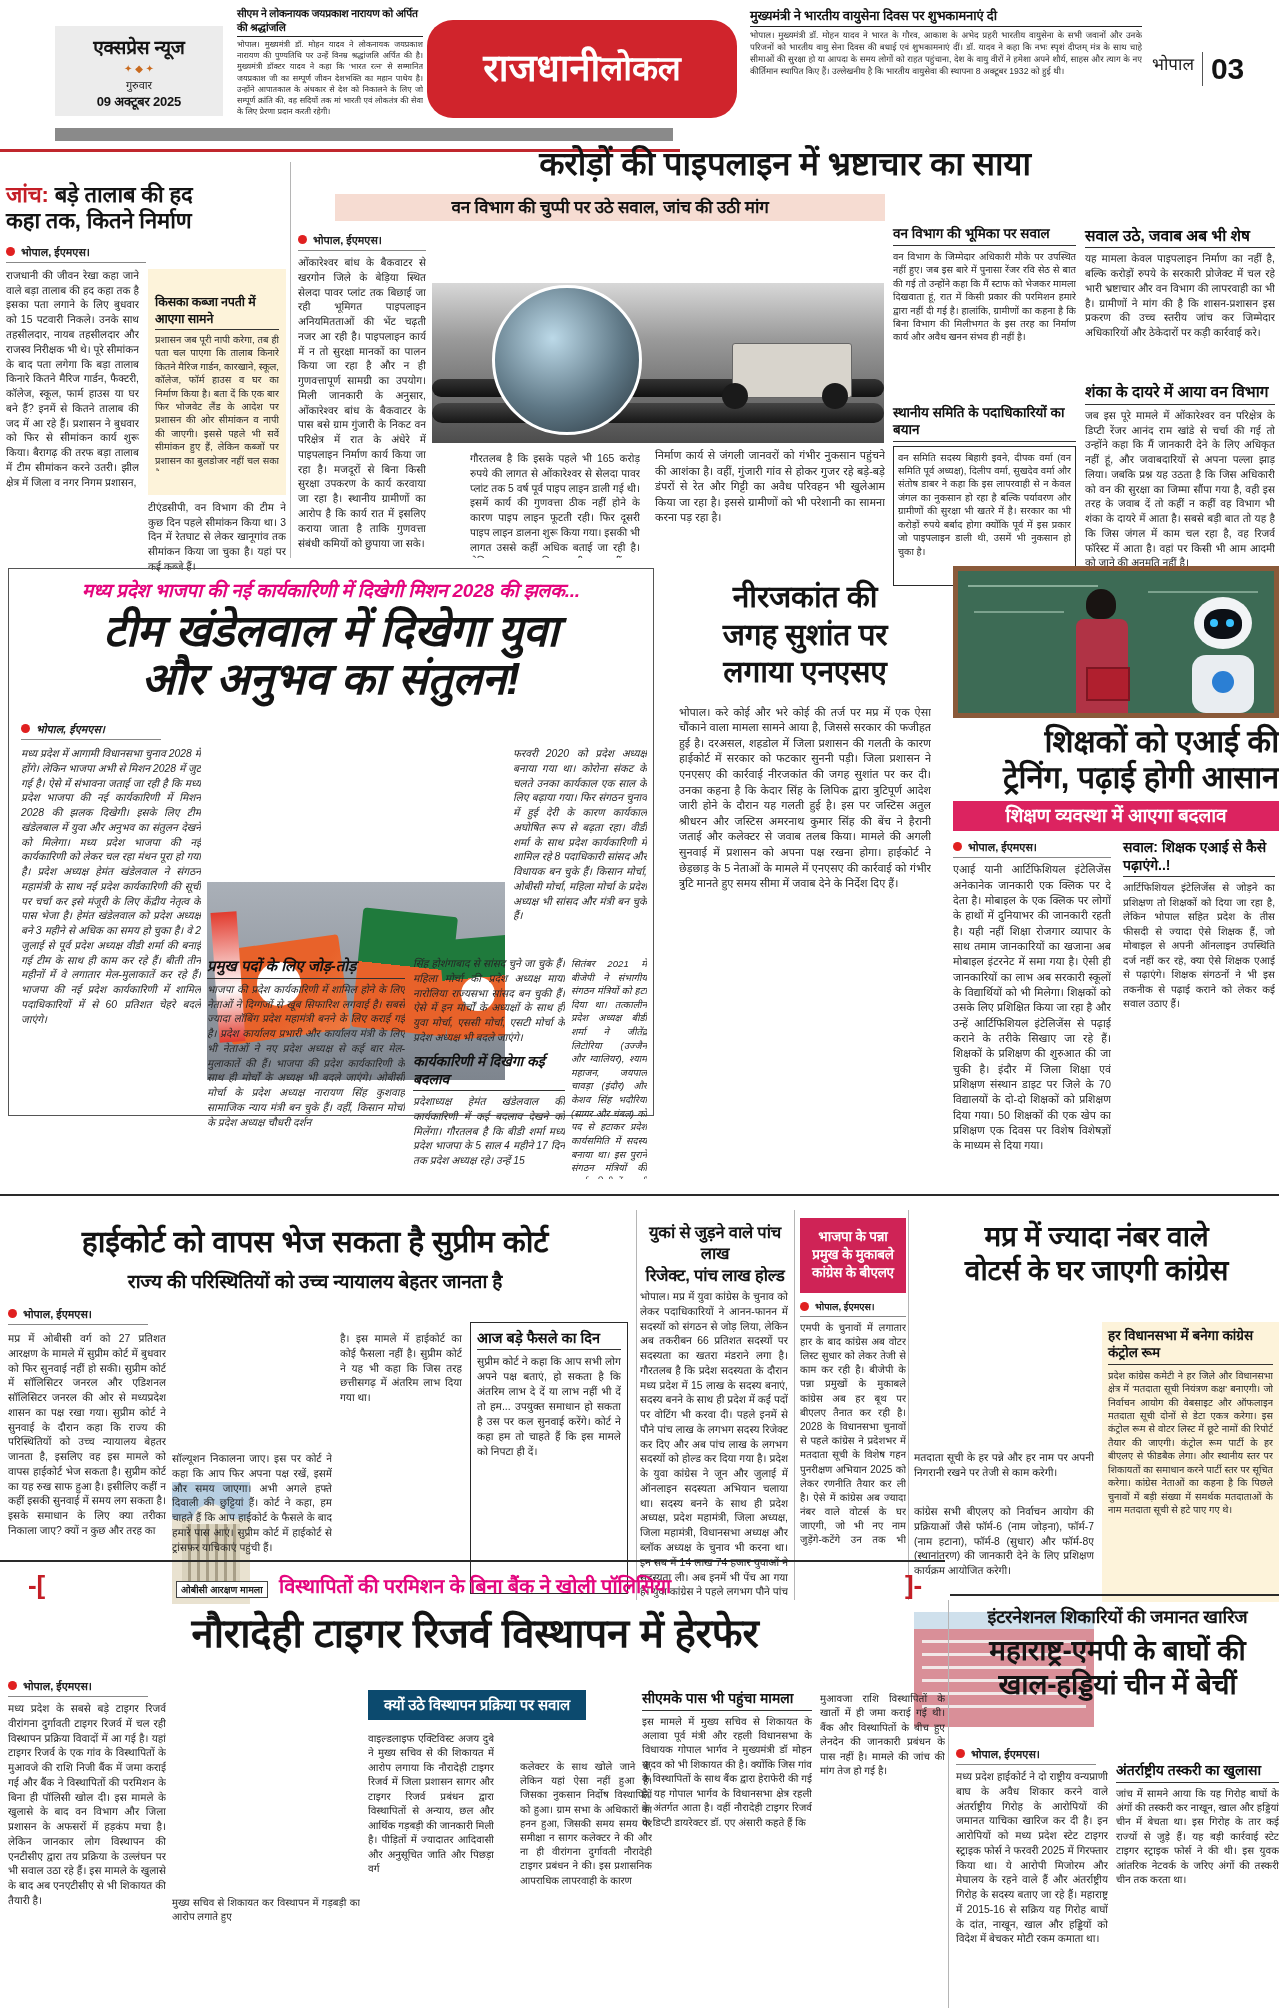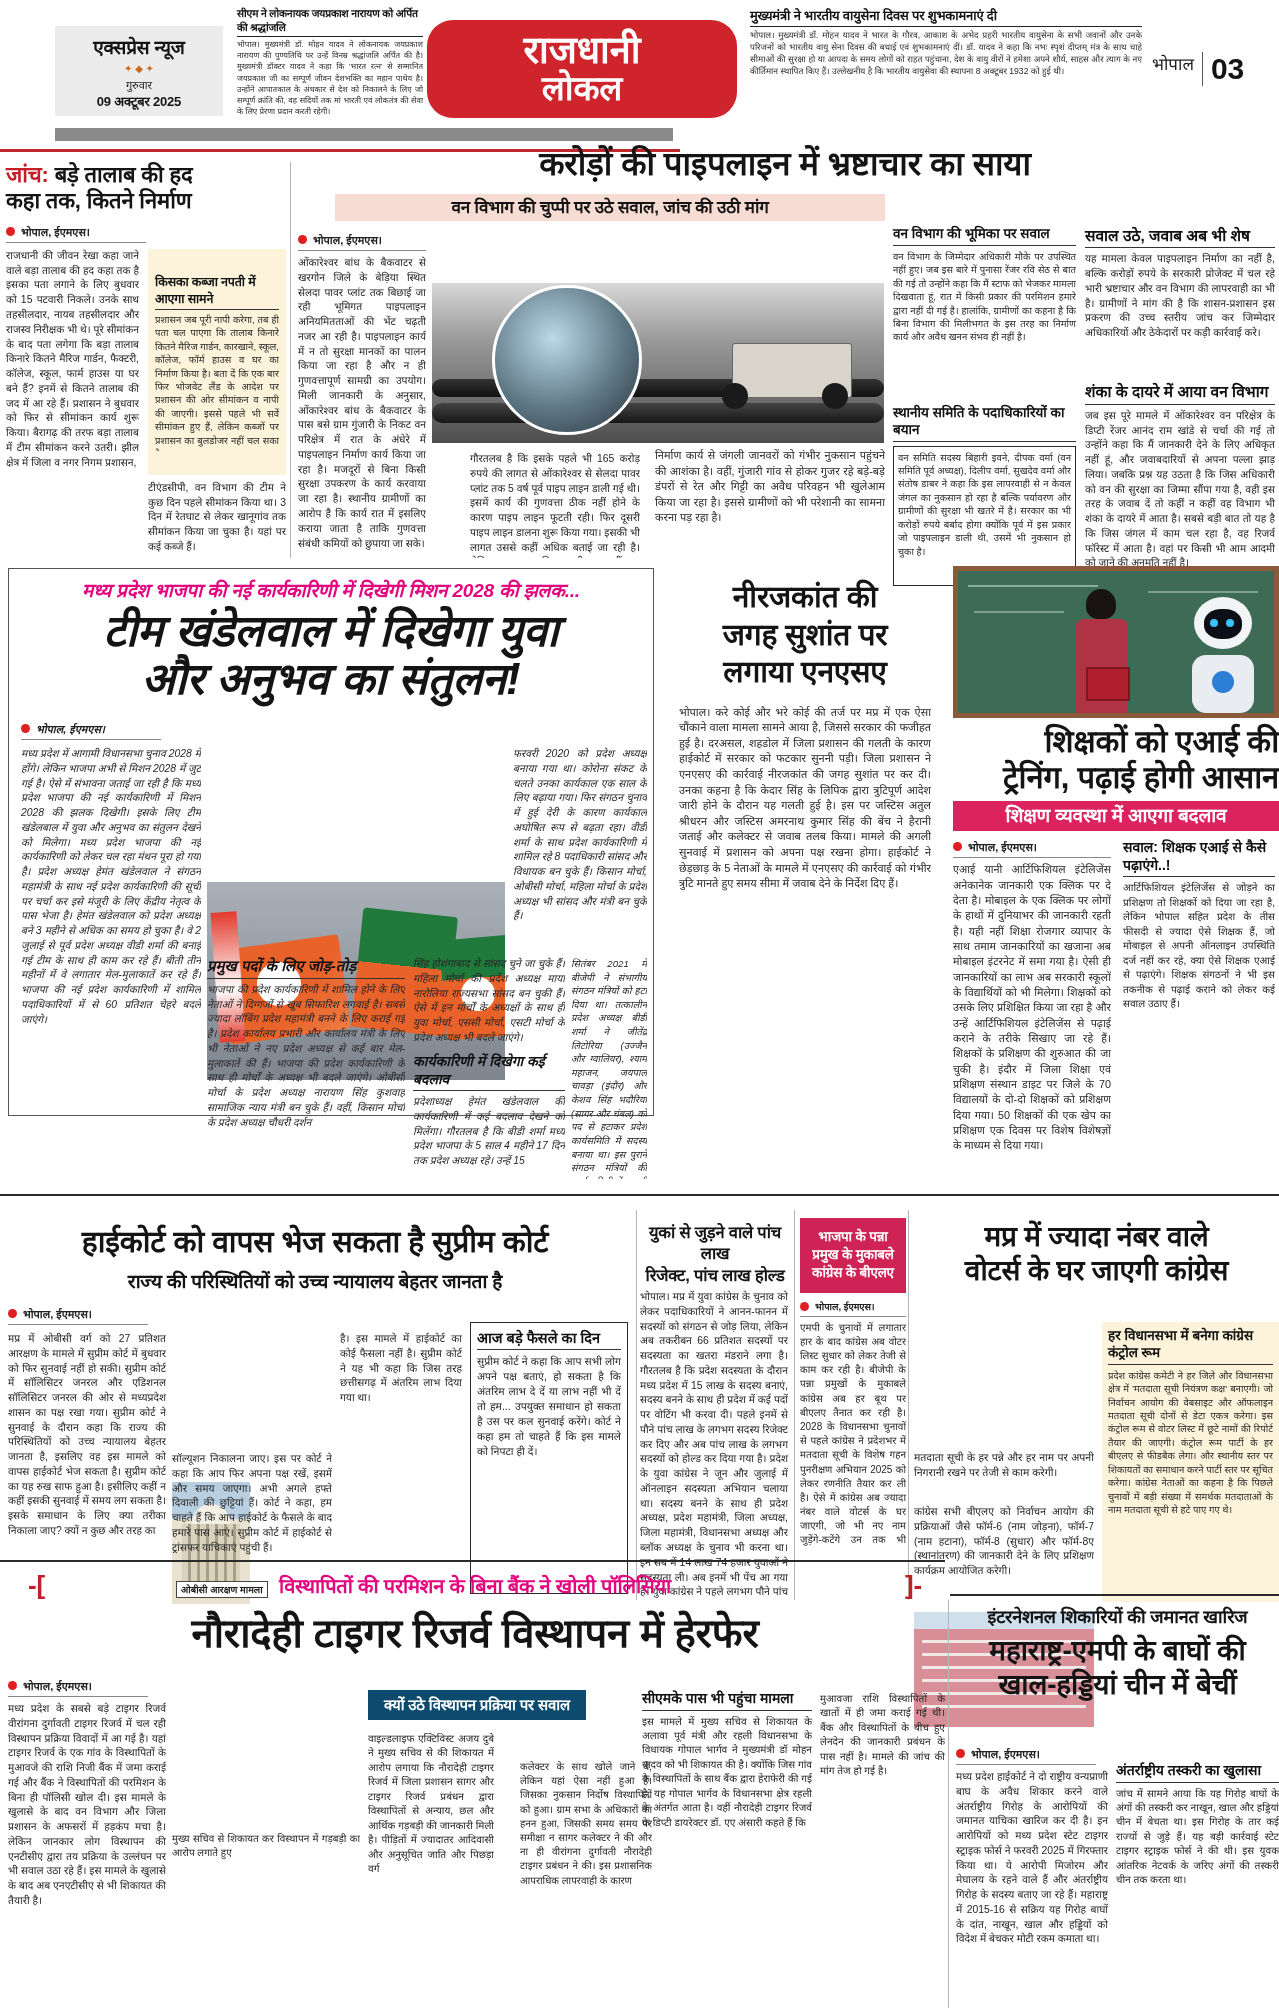--- a/index.html
+++ b/index.html
@@ -37,41 +37,41 @@
     <div style="color:#c96a1e;font-size:10px;margin:3px 0;">✦ ◆ ✦</div>
     <div style="font-size:11px;">गुरुवार</div>
     <div class="hl" style="font-size:13px;">09 अक्टूबर 2025</div>
   </div>
 
   <div class="abs" style="left:237px;top:6px;width:186px;">
     <div class="hl" style="font-size:10.5px;border-bottom:1.5px solid #222;padding-bottom:2px;">सीएम ने लोकनायक जयप्रकाश नारायण को अर्पित की श्रद्धांजलि</div>
     <div class="body-sm" style="font-size:8px;height:92px;margin-top:2px;">भोपाल। मुख्यमंत्री डॉ. मोहन यादव ने लोकनायक जयप्रकाश नारायण की पुण्यतिथि पर उन्हें विनम्र श्रद्धांजलि अर्पित की है। मुख्यमंत्री डॉक्टर यादव ने कहा कि 'भारत रत्न' से सम्मानित जयप्रकाश जी का सम्पूर्ण जीवन देशभक्ति का महान पाथेय है। उन्होंने आपातकाल के अंधकार से देश को निकालने के लिए जो सम्पूर्ण क्रांति की, वह सदियों तक मां भारती एवं लोकतंत्र की सेवा के लिए प्रेरणा प्रदान करती रहेगी।</div>
   </div>
 
-  <div class="abs" style="left:427px;top:20px;width:310px;height:98px;background:#d0242c;border-radius:26px;display:flex;flex-direction:column;align-items:center;justify-content:center;">
+  <div class="abs" style="left:427px;top:20px;width:310px;height:98px;background:#d0242c;border-radius:26px;display:flex;align-items:center;justify-content:center;">
     <div class="hl white" style="font-size:38px;line-height:1.05;">राजधानी</div>
     <div class="hl white" style="font-size:34px;line-height:1.05;">लोकल</div>
   </div>
 
   <div class="abs" style="left:750px;top:6px;width:392px;">
     <div class="hl" style="font-size:13px;border-bottom:1.5px solid #222;padding-bottom:2px;">मुख्यमंत्री ने भारतीय वायुसेना दिवस पर शुभकामनाएं दी</div>
     <div class="body-sm" style="font-size:8.6px;height:90px;margin-top:2px;">भोपाल। मुख्यमंत्री डॉ. मोहन यादव ने भारत के गौरव, आकाश के अभेद प्रहरी भारतीय वायुसेना के सभी जवानों और उनके परिजनों को भारतीय वायु सेना दिवस की बधाई एवं शुभकामनाएं दीं। डॉ. यादव ने कहा कि नभः स्पृशं दीप्तम् मंत्र के साथ चाहे सीमाओं की सुरक्षा हो या आपदा के समय लोगों को राहत पहुंचाना, देश के वायु वीरों ने हमेशा अपने शौर्य, साहस और त्याग के नए कीर्तिमान स्थापित किए हैं। उल्लेखनीय है कि भारतीय वायुसेवा की स्थापना 8 अक्टूबर 1932 को हुई थी।</div>
   </div>
 
   <div class="abs" style="left:1152px;top:52px;display:flex;align-items:flex-start;gap:8px;">
     <span style="font-size:17px;">भोपाल</span>
     <span style="width:1px;height:34px;background:#555;display:inline-block;"></span>
     <span class="hl" style="font-size:30px;">03</span>
   </div>
 
   <div class="abs" style="left:55px;top:128px;width:618px;height:13px;background:#8a8a8a;"></div>
   <div class="abs" style="left:0px;top:149px;width:680px;height:3px;background:#c0272d;"></div>
 
   <div class="abs" style="left:6px;top:162px;width:280px;">
-    <div class="hl" style="font-size:22px;line-height:1.18;">
+    <div class="hl" style="font-size:22px;line-height:1.18;margin-top:20px;">
       <span class="red">जांच:</span>
       <span>बड़े तालाब की हद</span><br>
       <span>कहा तक, कितने निर्माण</span>
     </div>
     <div class="byline" style="width:140px;margin-top:10px;">
       <span class="dot"></span>
       <span>भोपाल, ईएमएस।</span>
     </div>
     <div style="display:flex;gap:9px;margin-top:6px;">
       <div style="width:133px;">
@@ -272,21 +272,21 @@
   <div class="abs red hl" style="left:28px;top:1570px;font-size:26px;">-[</div>
   <div class="abs red hl" style="left:905px;top:1570px;font-size:26px;">]-</div>
   <div class="abs hl magenta center" style="left:60px;top:1572px;width:830px;font-size:20px;">विस्थापितों की परमिशन के बिना बैंक ने खोली पॉलिसिया</div>
   <div class="abs hl center" style="left:30px;top:1604px;width:890px;font-size:40px;">नौरादेही टाइगर रिजर्व विस्थापन में हेरफेर</div>
   <div class="abs byline" style="left:8px;top:1678px;width:140px;">
     <span class="dot"></span>
     <span>भोपाल, ईएमएस।</span>
   </div>
   <div class="abs body-text" style="left:8px;top:1702px;width:158px;height:296px;">मध्य प्रदेश के सबसे बड़े टाइगर रिजर्व वीरांगना दुर्गावती टाइगर रिजर्व में चल रही विस्थापन प्रक्रिया विवादों में आ गई है। यहां टाइगर रिजर्व के एक गांव के विस्थापितों के मुआवजे की राशि निजी बैंक में जमा कराई गई और बैंक ने विस्थापितों की परमिशन के बिना ही पॉलिसी खोल दी। इस मामले के खुलासे के बाद वन विभाग और जिला प्रशासन के अफसरों में हड़कंप मचा है। लेकिन जानकार लोग विस्थापन की एनटीसीए द्वारा तय प्रक्रिया के उल्लंघन पर भी सवाल उठा रहे हैं। इस मामले के खुलासे के बाद अब एनएटीसीए से भी शिकायत की तैयारी है।</div>
 
-  <div class="abs body-text" style="left:172px;top:1832px;width:188px;height:42px;font-size:10px;">मुख्य सचिव से शिकायत कर विस्थापन में गड़बड़ी का आरोप लगाते हुए</div>
+  <div class="abs body-text" style="left:172px;top:1896px;width:188px;height:42px;font-size:10px;">मुख्य सचिव से शिकायत कर विस्थापन में गड़बड़ी का आरोप लगाते हुए</div>
 
   <div class="abs hl white center" style="left:368px;top:1690px;width:218px;height:30px;line-height:30px;font-size:15px;background:#0c4a6e;">क्यों उठे विस्थापन प्रक्रिया पर सवाल</div>
   <div class="abs body-text" style="left:368px;top:1732px;width:126px;height:276px;font-size:10.2px;">वाइल्डलाइफ एक्टिविस्ट अजय दुबे ने मुख्य सचिव से की शिकायत में आरोप लगाया कि नौरादेही टाइगर रिजर्व में जिला प्रशासन सागर और टाइगर रिजर्व प्रबंधन द्वारा विस्थापितों से अन्याय, छल और आर्थिक गड़बड़ी की जानकारी मिली है। पीड़ितों में ज्यादातर आदिवासी और अनुसूचित जाति और पिछड़ा वर्ग</div>
   <div class="abs body-text" style="left:520px;top:1732px;width:132px;height:276px;font-size:10px;margin-top:28px;">कलेक्टर के साथ खोले जाने थे, लेकिन यहां ऐसा नहीं हुआ है। जिसका नुकसान निर्दोष विस्थापितों को हुआ। ग्राम सभा के अधिकारों का हनन हुआ, जिसकी समय समय पर समीक्षा न सागर कलेक्टर ने की और ना ही वीरांगना दुर्गावती नौरादेही टाइगर प्रबंधन ने की। इस प्रशासनिक आपराधिक लापरवाही के कारण</div>
 
   <div class="abs" style="left:642px;top:1690px;width:170px;">
     <div class="sec-head" style="font-size:14px;">सीएमके पास भी पहुंचा मामला</div>
     <div class="body-text" style="height:290px;font-size:10.2px;">इस मामले में मुख्य सचिव से शिकायत के अलावा पूर्व मंत्री और रहली विधानसभा के विधायक गोपाल भार्गव ने मुख्यमंत्री डॉ मोहन यादव को भी शिकायत की है। क्योंकि जिस गांव के विस्थापितों के साथ बैंक द्वारा हेराफेरी की गई है, यह गोपाल भार्गव के विधानसभा क्षेत्र रहली के अंतर्गत आता है। वहीं नौरादेही टाइगर रिजर्व के डिप्टी डायरेक्टर डॉ. एए अंसारी कहते हैं कि</div>
   </div>
   <div class="abs body-text" style="left:820px;top:1692px;width:125px;height:316px;font-size:10.2px;">मुआवजा राशि विस्थापितों के खातों में ही जमा कराई गई थी। बैंक और विस्थापितों के बीच हुए लेनदेन की जानकारी प्रबंधन के पास नहीं है। मामले की जांच की मांग तेज हो गई है।</div>

